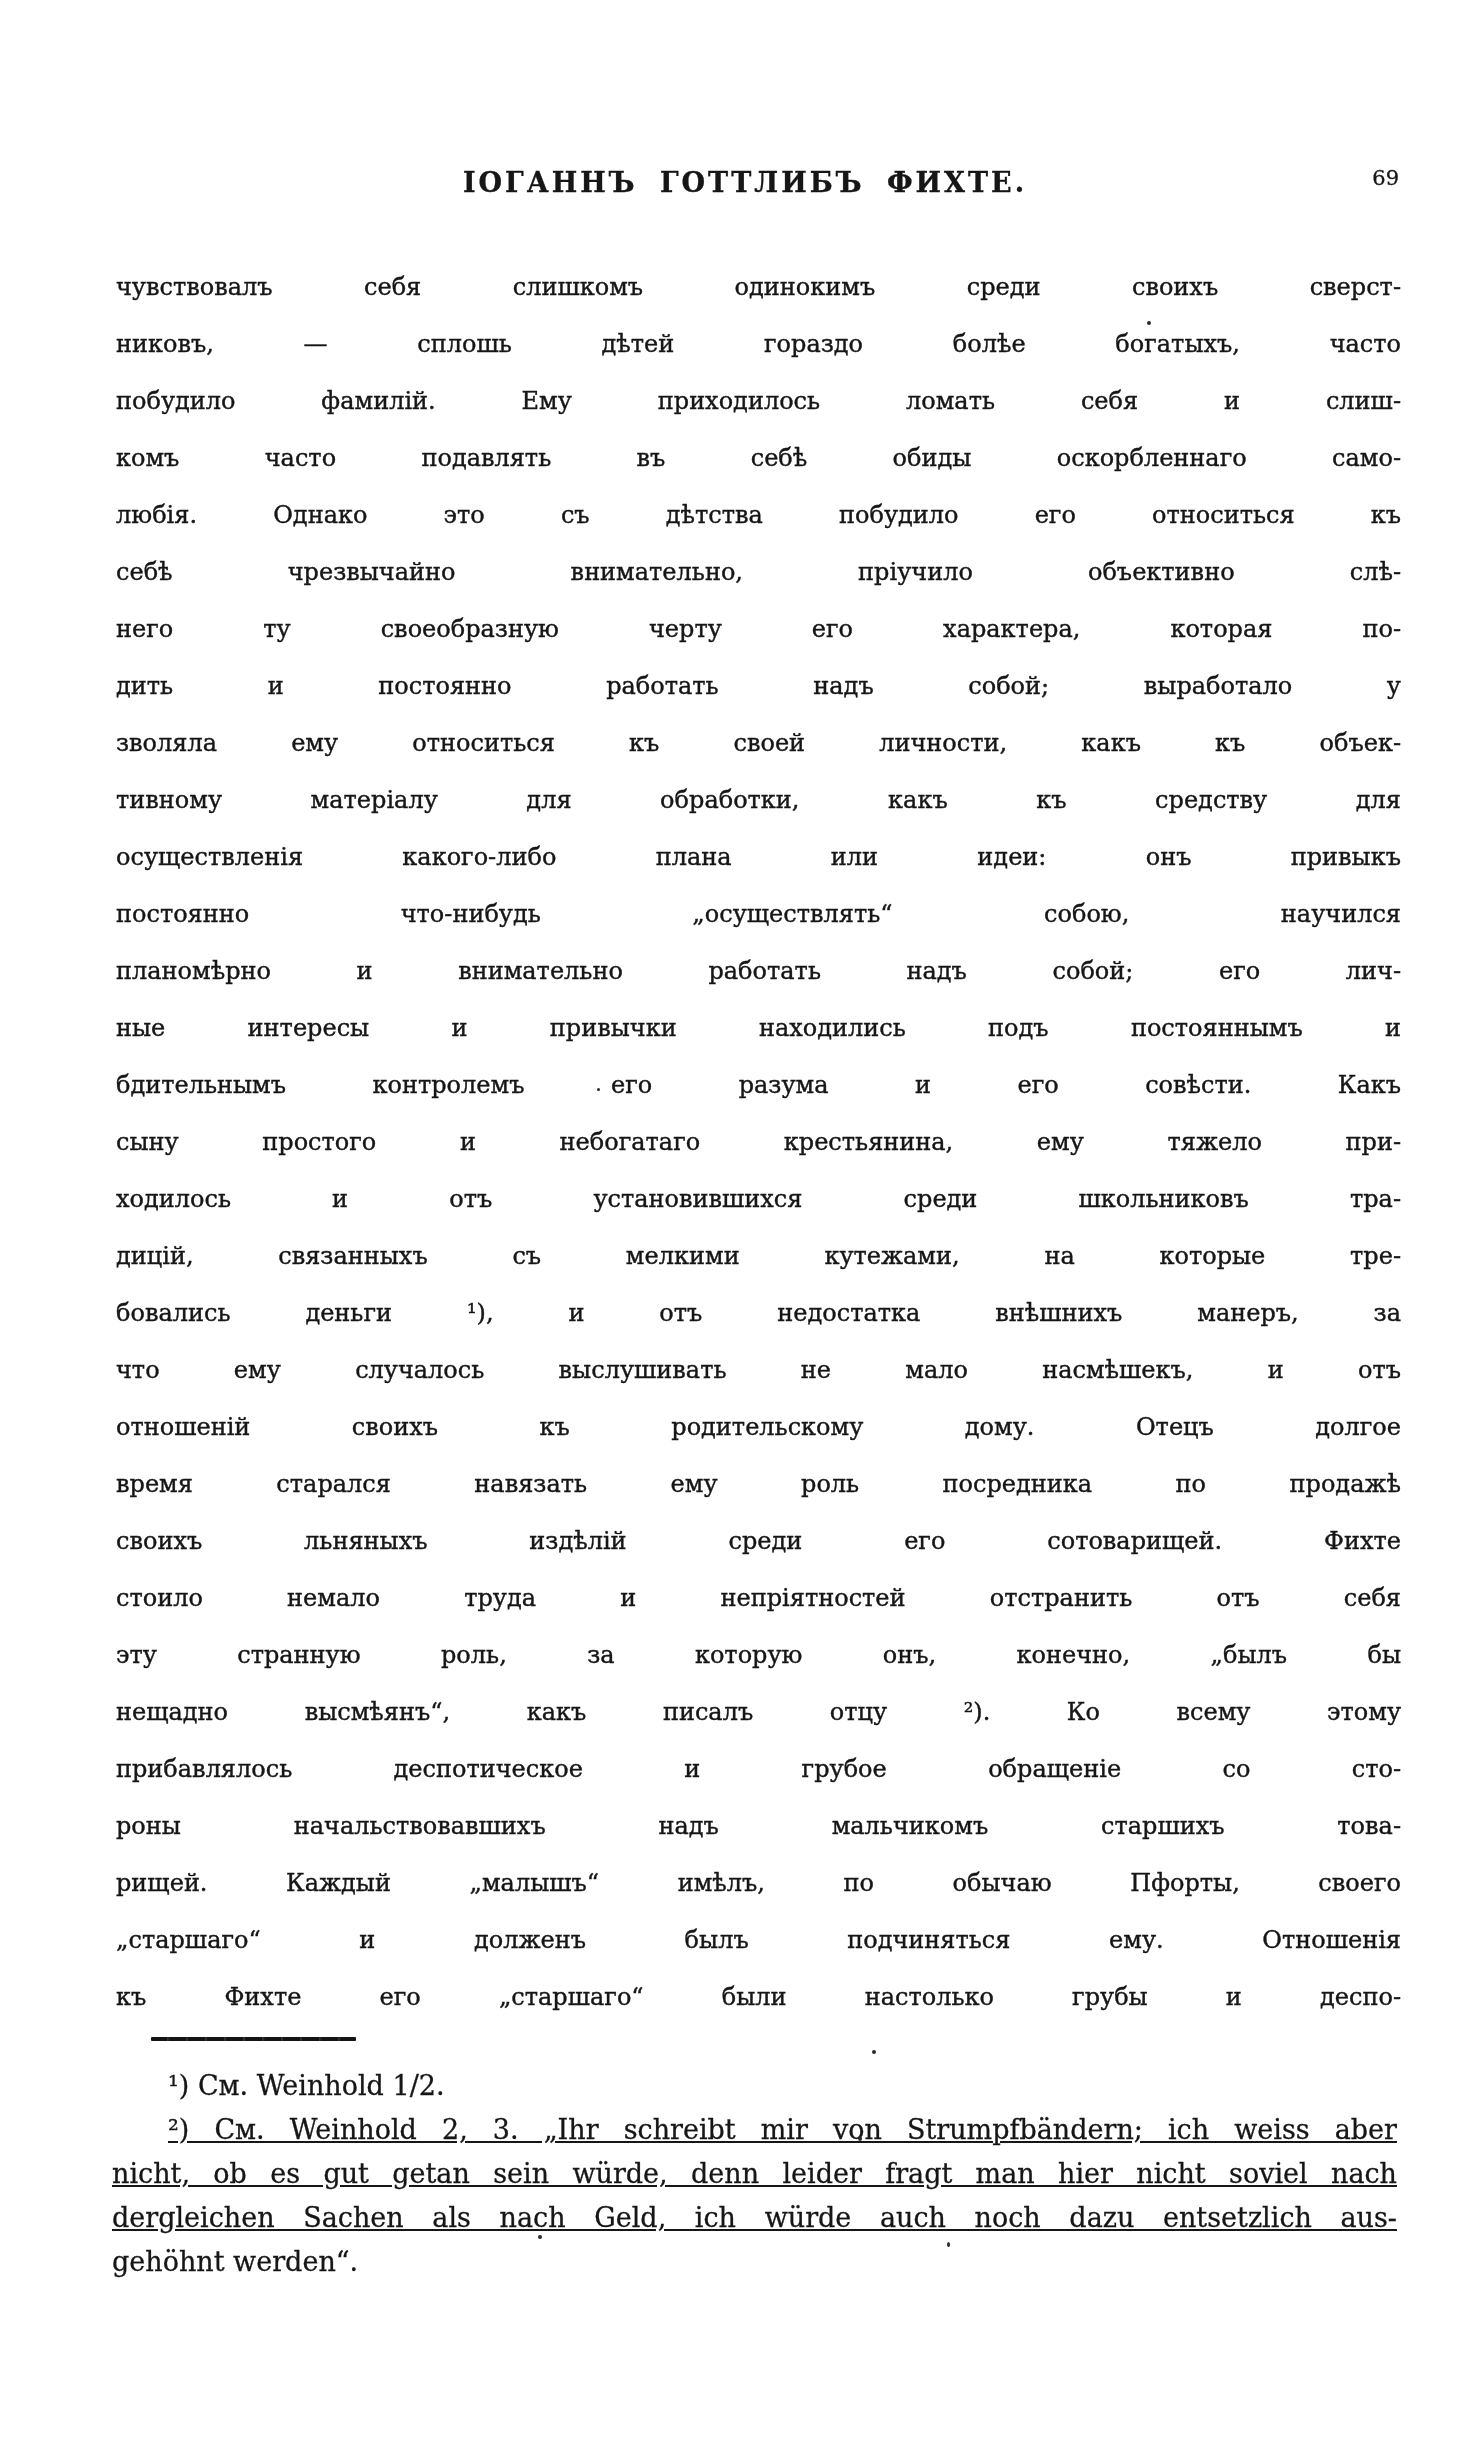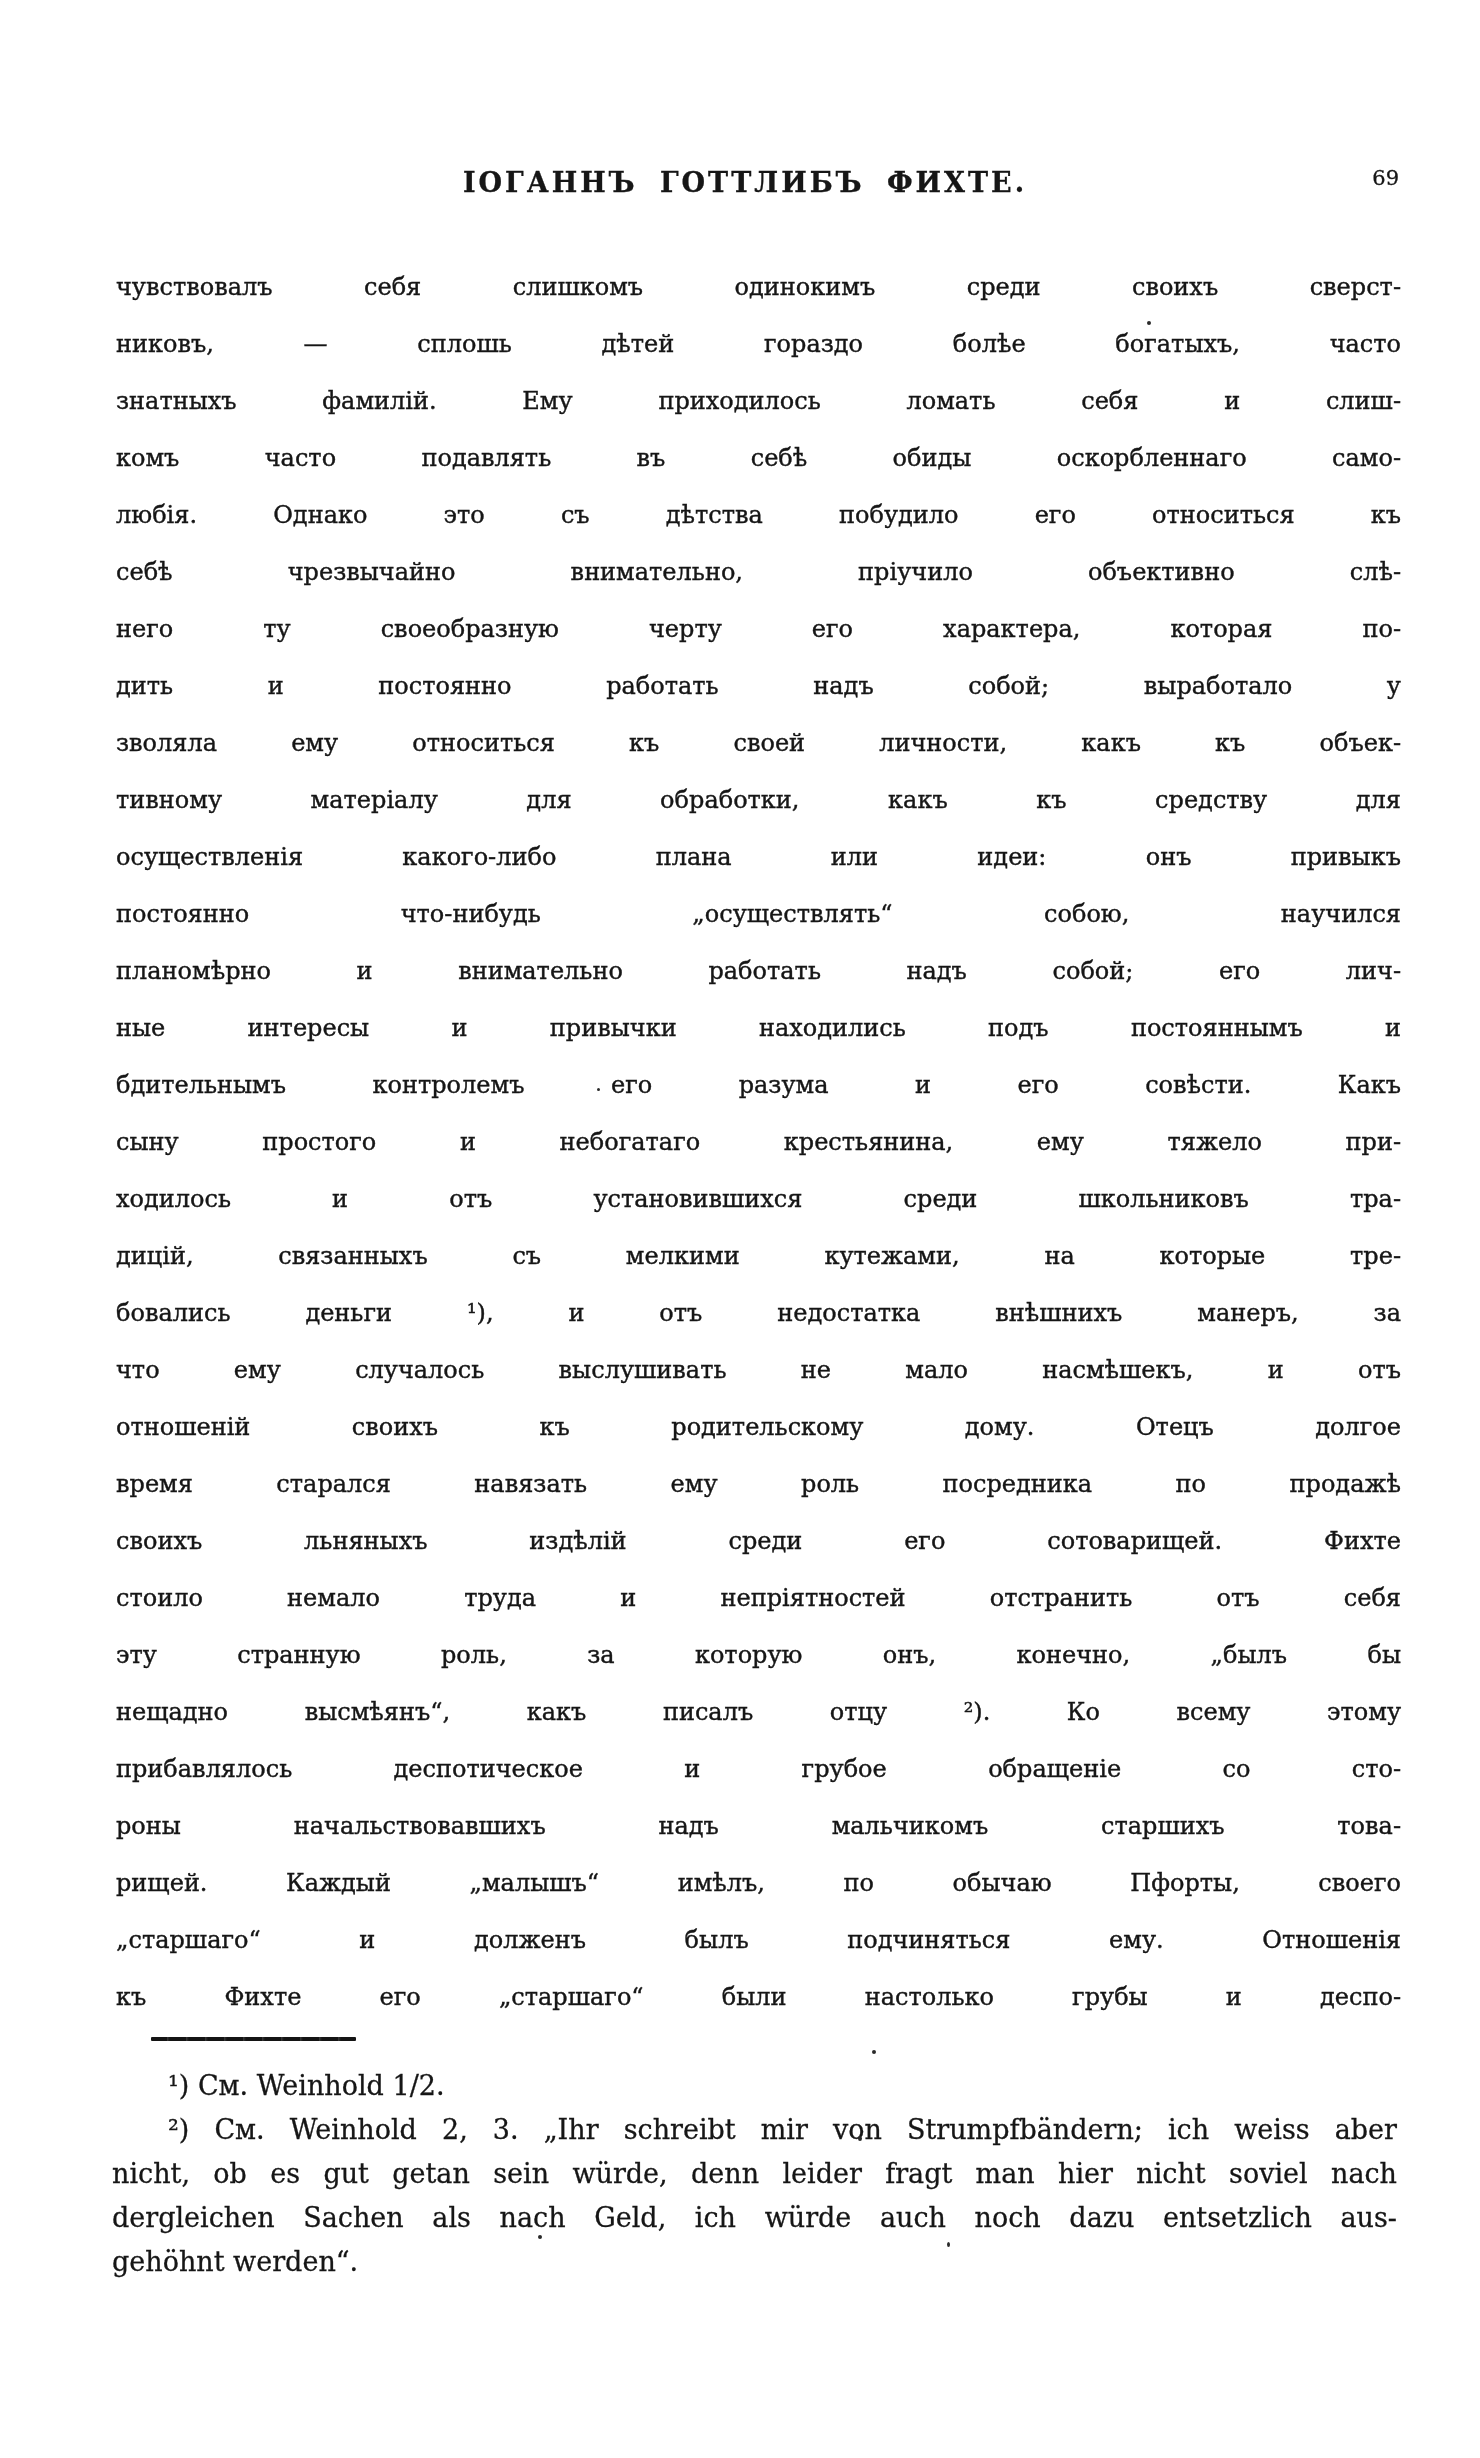--- a/index.html
+++ b/index.html
@@ -83,20 +83,21 @@
     height: 44px;
     line-height: 44px;
     text-align: left;
   }
   .footnotes .fn-line.indent {
     text-indent: 56px;
   }
   .footnotes .fn-line.justify {
     text-align: justify;
     text-align-last: justify;
+    text-decoration: underline;
   }
   
   .speck {
     position: absolute;
     background: #2a2a2a;
     border-radius: 50%;
   }
   .speck.s1 { left: 1107px; top: 321px;  width: 4px; height: 4px; }
   .speck.s2 { left: 832px;  top: 2050px; width: 4px; height: 4px; }
   .speck.s3 { left: 818px;  top: 2136px; width: 4px; height: 5px; }
@@ -109,21 +110,21 @@
 
 <div class="page">
 
   <div class="running-head">ІОГАННЪ ГОТТЛИБЪ ФИХТЕ.</div>
 
   <div class="page-number">69</div>
 
   <div class="body-text">
       <div class="line">чувствовалъ себя слишкомъ одинокимъ среди своихъ сверст-</div>
       <div class="line">никовъ, — сплошь дѣтей гораздо болѣе богатыхъ, часто</div>
-      <div class="line">знатныхъ фамилій. Ему приходилось ломать себя и слиш-</div>
+      <div class="line">побудило фамилій. Ему приходилось ломать себя и слиш-</div>
       <div class="line">комъ часто подавлять въ себѣ обиды оскорбленнаго само-</div>
       <div class="line">любія. Однако это съ дѣтства побудило его относиться къ</div>
       <div class="line">себѣ чрезвычайно внимательно, пріучило объективно слѣ-</div>
       <div class="line">него ту своеобразную черту его характера, которая по-</div>
       <div class="line">дить и постоянно работать надъ собой; выработало у</div>
       <div class="line">зволяла ему относиться къ своей личности, какъ къ объек-</div>
       <div class="line">тивному матеріалу для обработки, какъ къ средству для</div>
       <div class="line">осуществленія какого-либо плана или идеи: онъ привыкъ</div>
       <div class="line">постоянно что-нибудь „осуществлять“ собою, научился</div>
       <div class="line">планомѣрно и внимательно работать надъ собой; его лич-</div>

